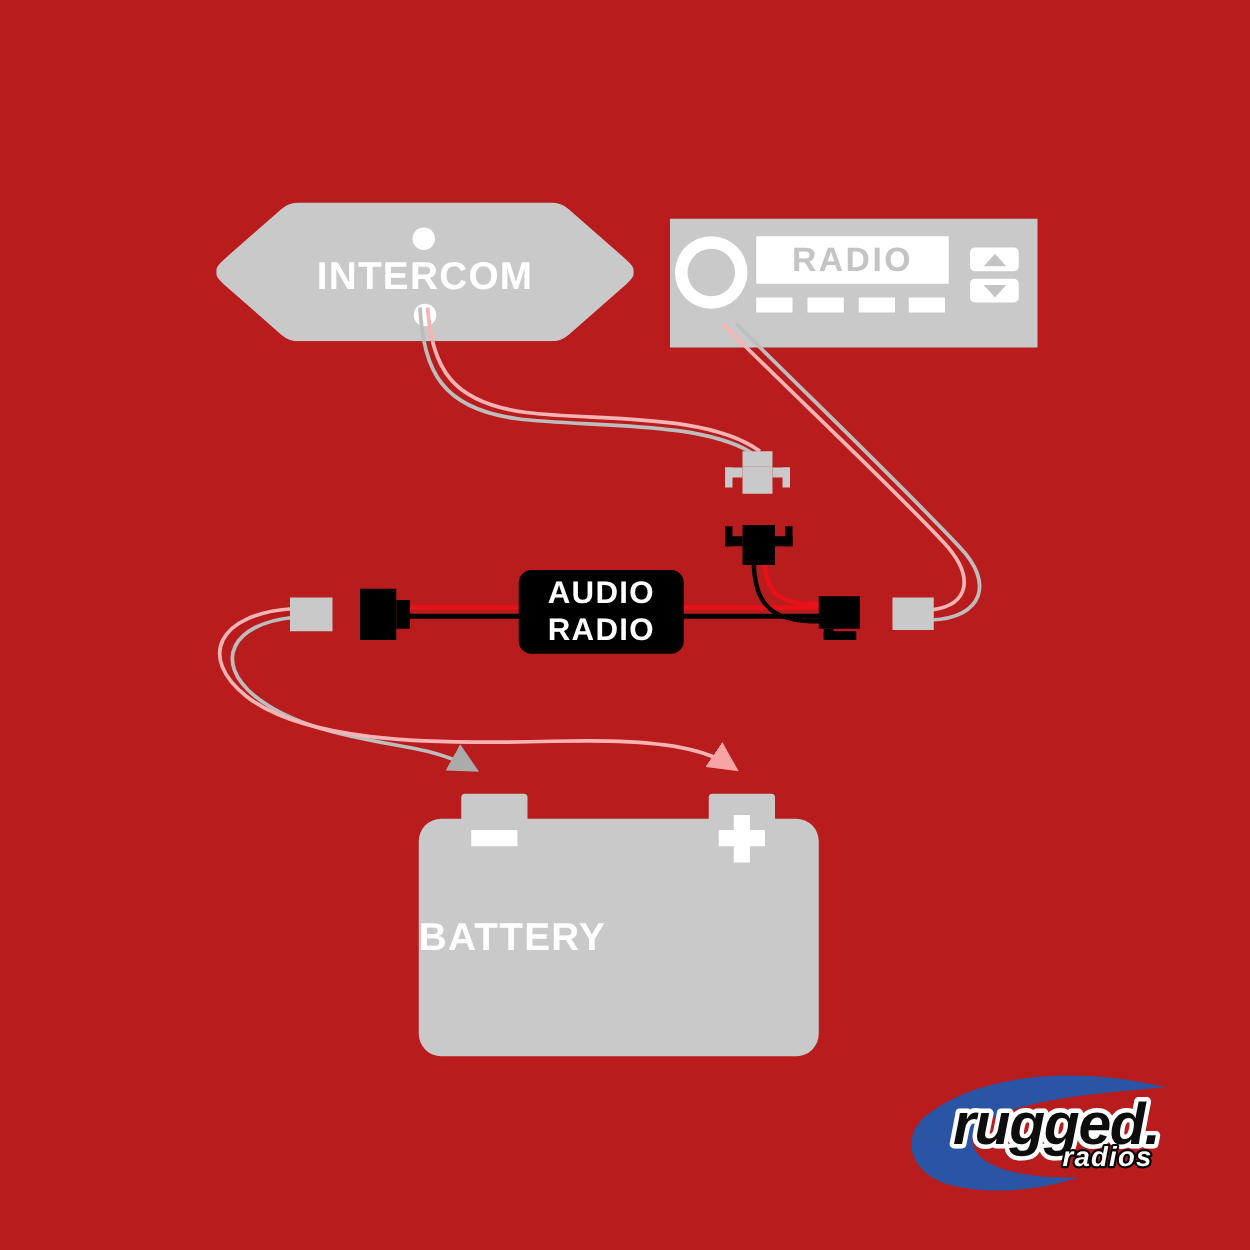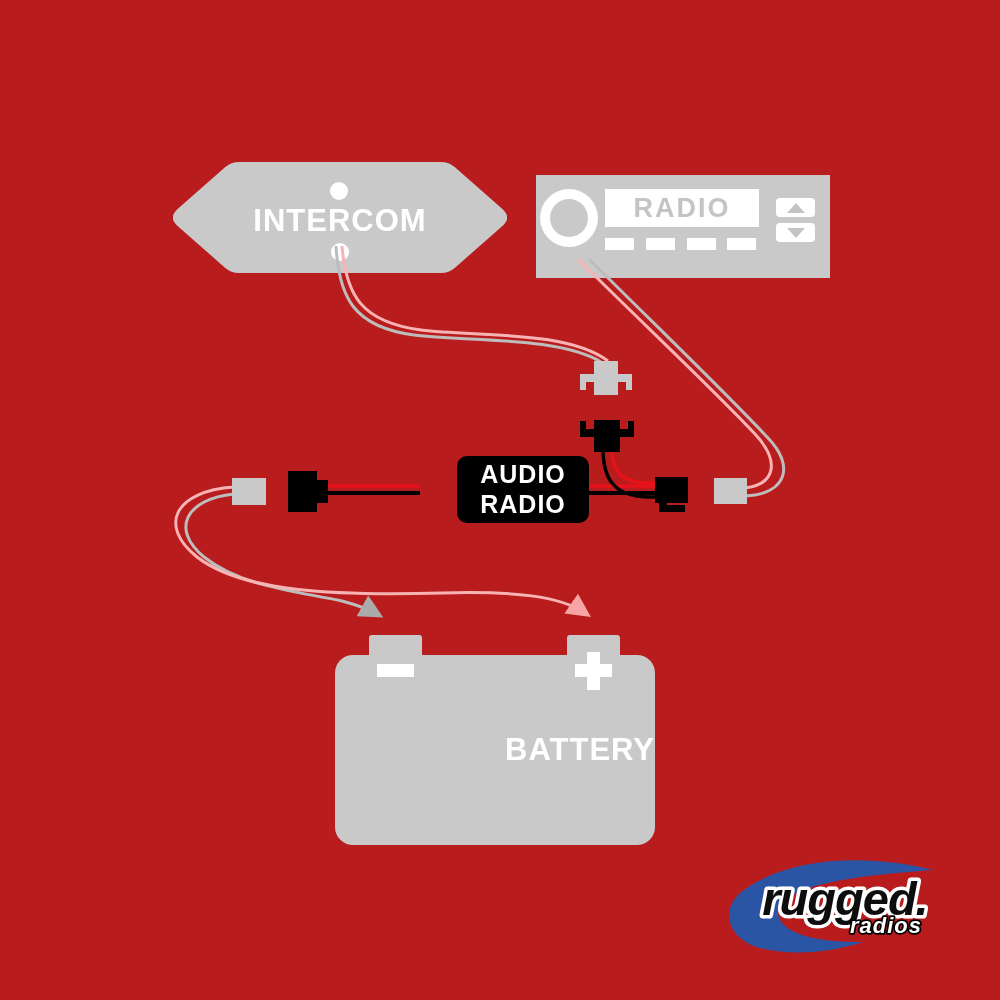--- a/index.html
+++ b/index.html
@@ -18,30 +18,30 @@
   #radio-display span{color:#c4c4c4;font-weight:bold;font-size:27px;letter-spacing:2px;}
   .radio-btn{position:absolute;top:63px;width:29px;height:12px;background:#ffffff;}
   .ud-btn{position:absolute;left:240px;width:39px;height:19px;background:#ffffff;border-radius:4px;
      display:flex;align-items:center;justify-content:center;}
   .tri-up{width:0;height:0;border-left:9px solid transparent;border-right:9px solid transparent;
      border-bottom:10px solid #c4c4c4;}
   .tri-down{width:0;height:0;border-left:9px solid transparent;border-right:9px solid transparent;
      border-top:10px solid #c4c4c4;}
   
   #filter{left:415px;top:456px;width:132px;height:67px;background:#000;border-radius:10px;z-index:10;
-     display:flex;flex-direction:column;align-items:center;justify-content:center;line-height:1.18;margin-left:42px;}
+     display:flex;flex-direction:column;align-items:center;justify-content:center;line-height:1.18;}
   #filter span{color:#fff;font-weight:bold;font-size:25px;letter-spacing:1px;}
   
   .blk{background:#000000;}
   .gry{background:#c9c9c9;}
   .conn{z-index:10;}
   
   #battery{left:335px;top:655px;width:320px;height:190px;background:#c9c9c9;border-radius:18px;z-index:1;}
   .term{top:635px;width:53px;height:24px;background:#c9c9c9;border-radius:3px;z-index:0;}
-  #battery-label{left:335px;top:732px;width:320px;text-align:right;font-size:31px;z-index:2;}
+  #battery-label{left:335px;top:732px;width:320px;text-align:left;font-size:31px;z-index:2;}
   .sym{background:#ffffff;z-index:2;}
   
   #wires{left:0;top:0;z-index:5;pointer-events:none;}
   
   #logo{left:700px;top:851px;z-index:3;}
 </style>
 </head>
 <body>
 
 <div id="scene">

